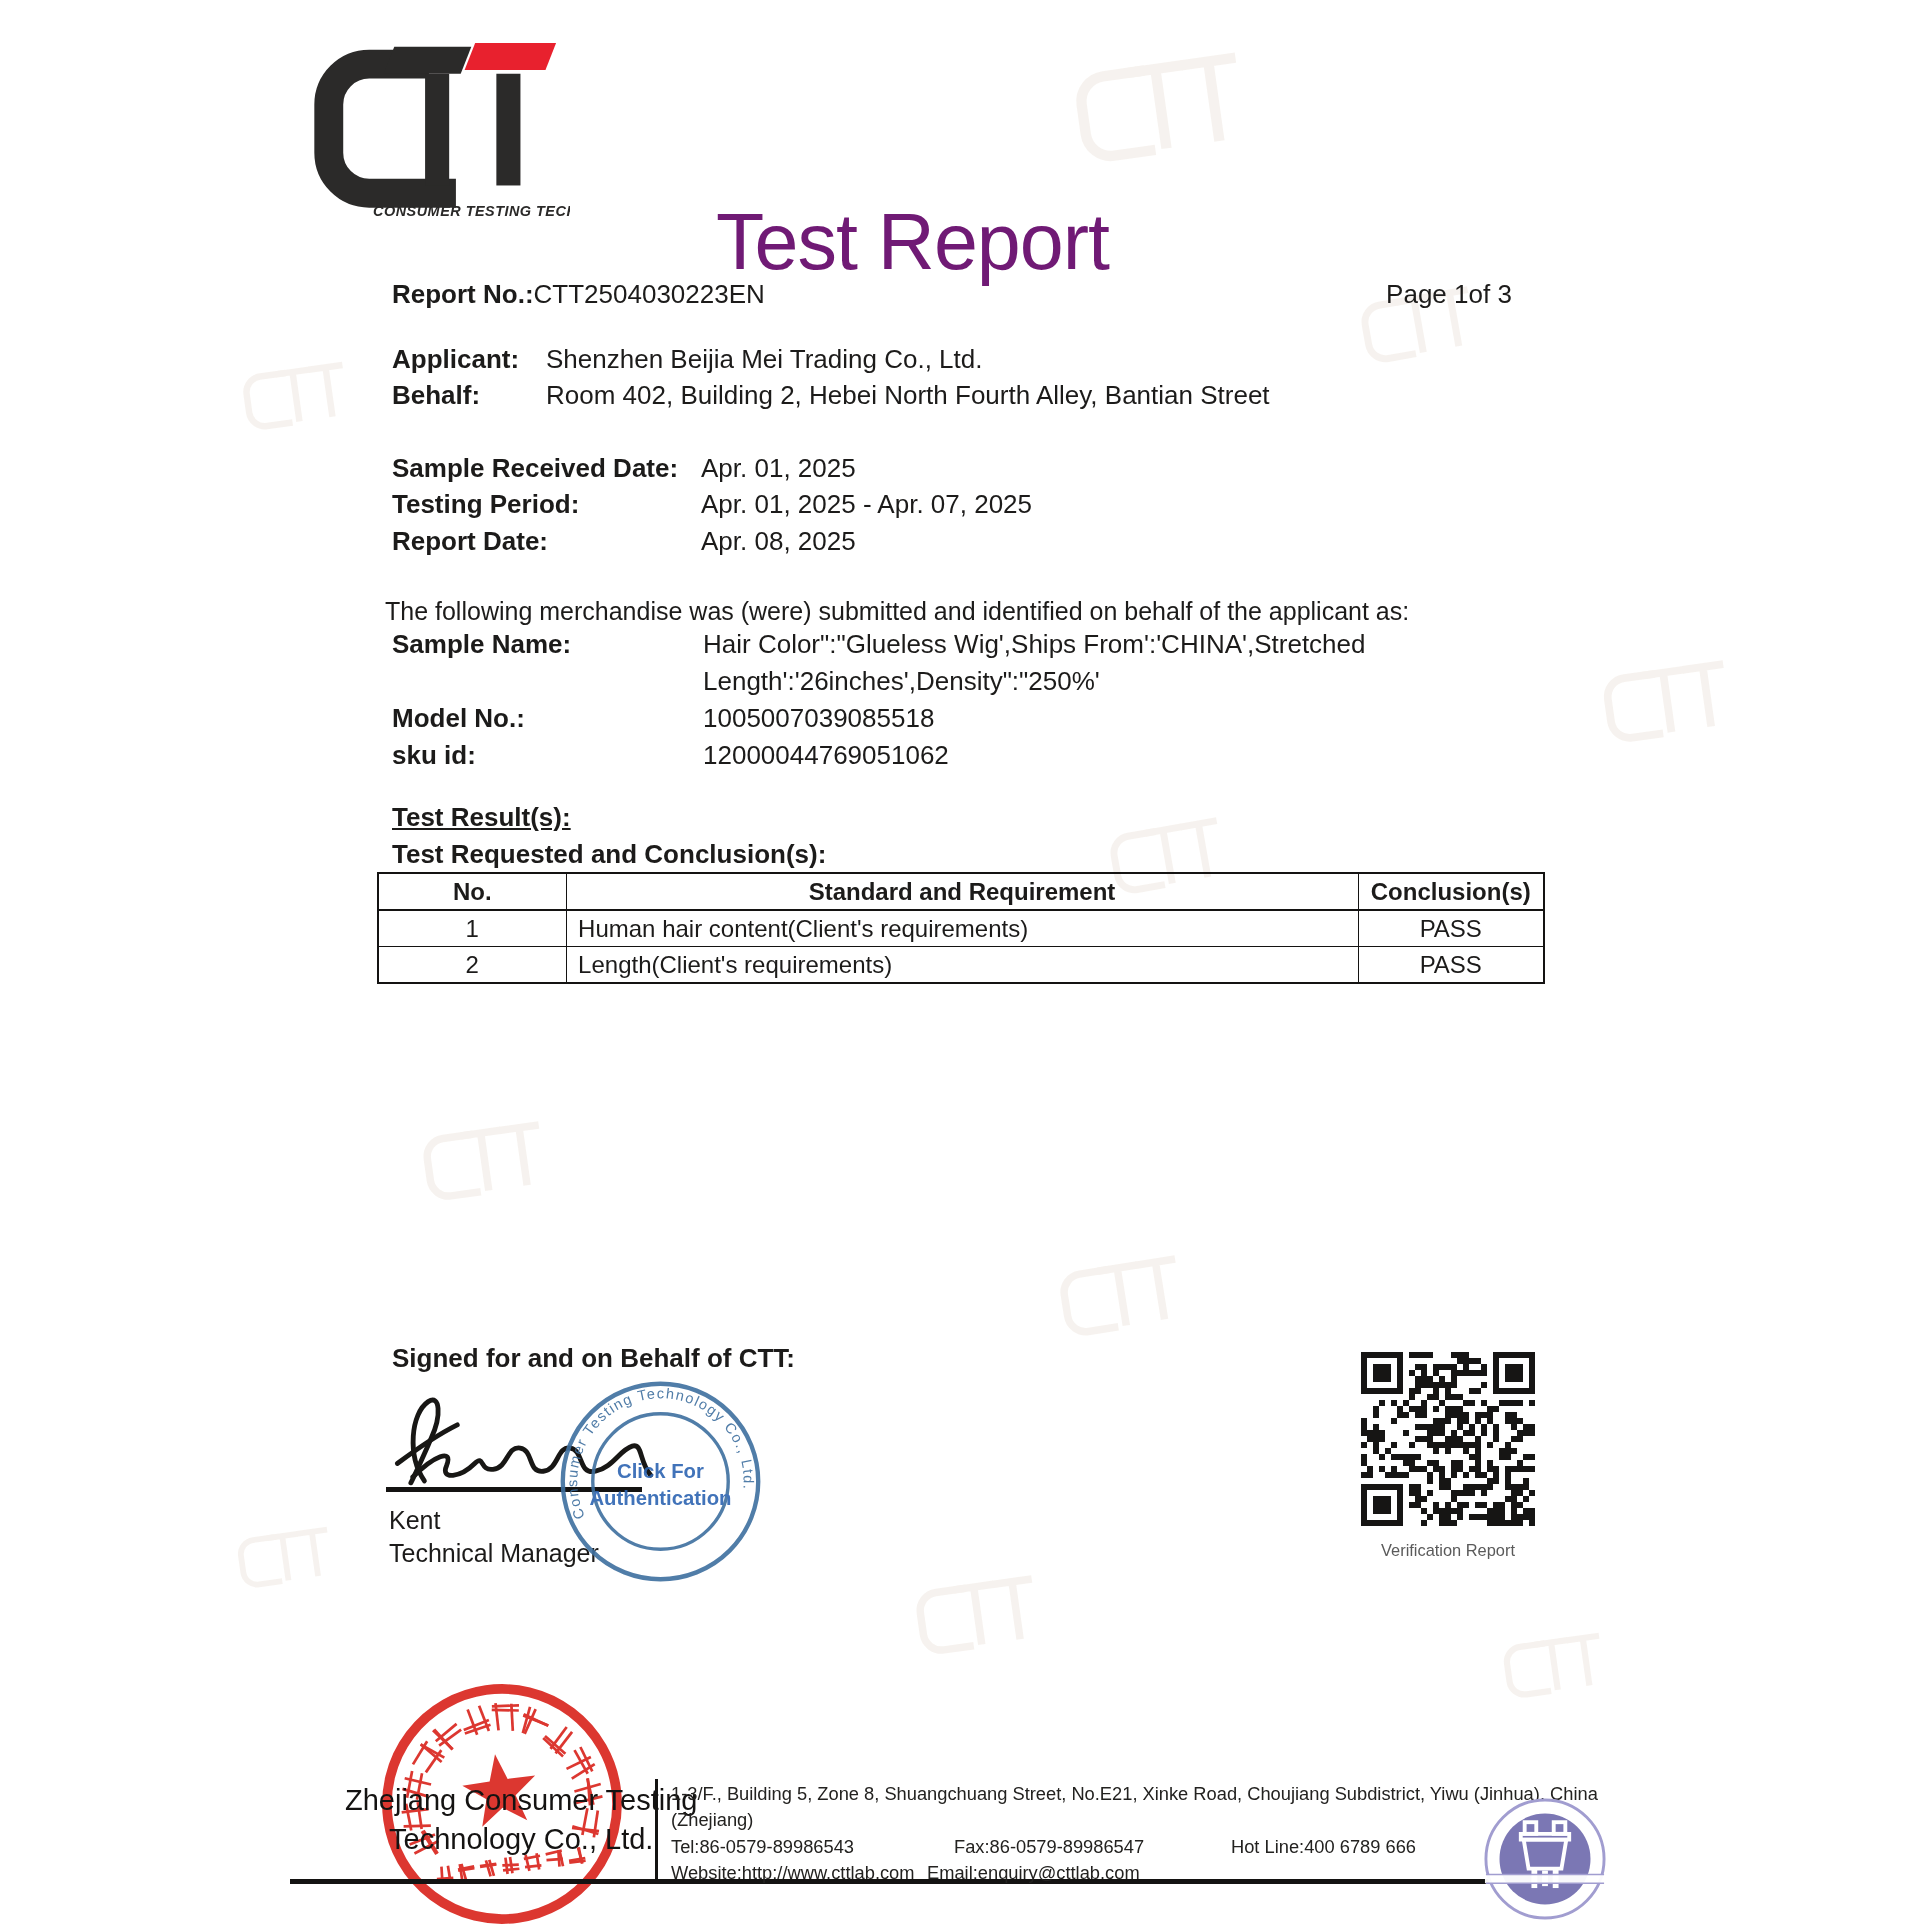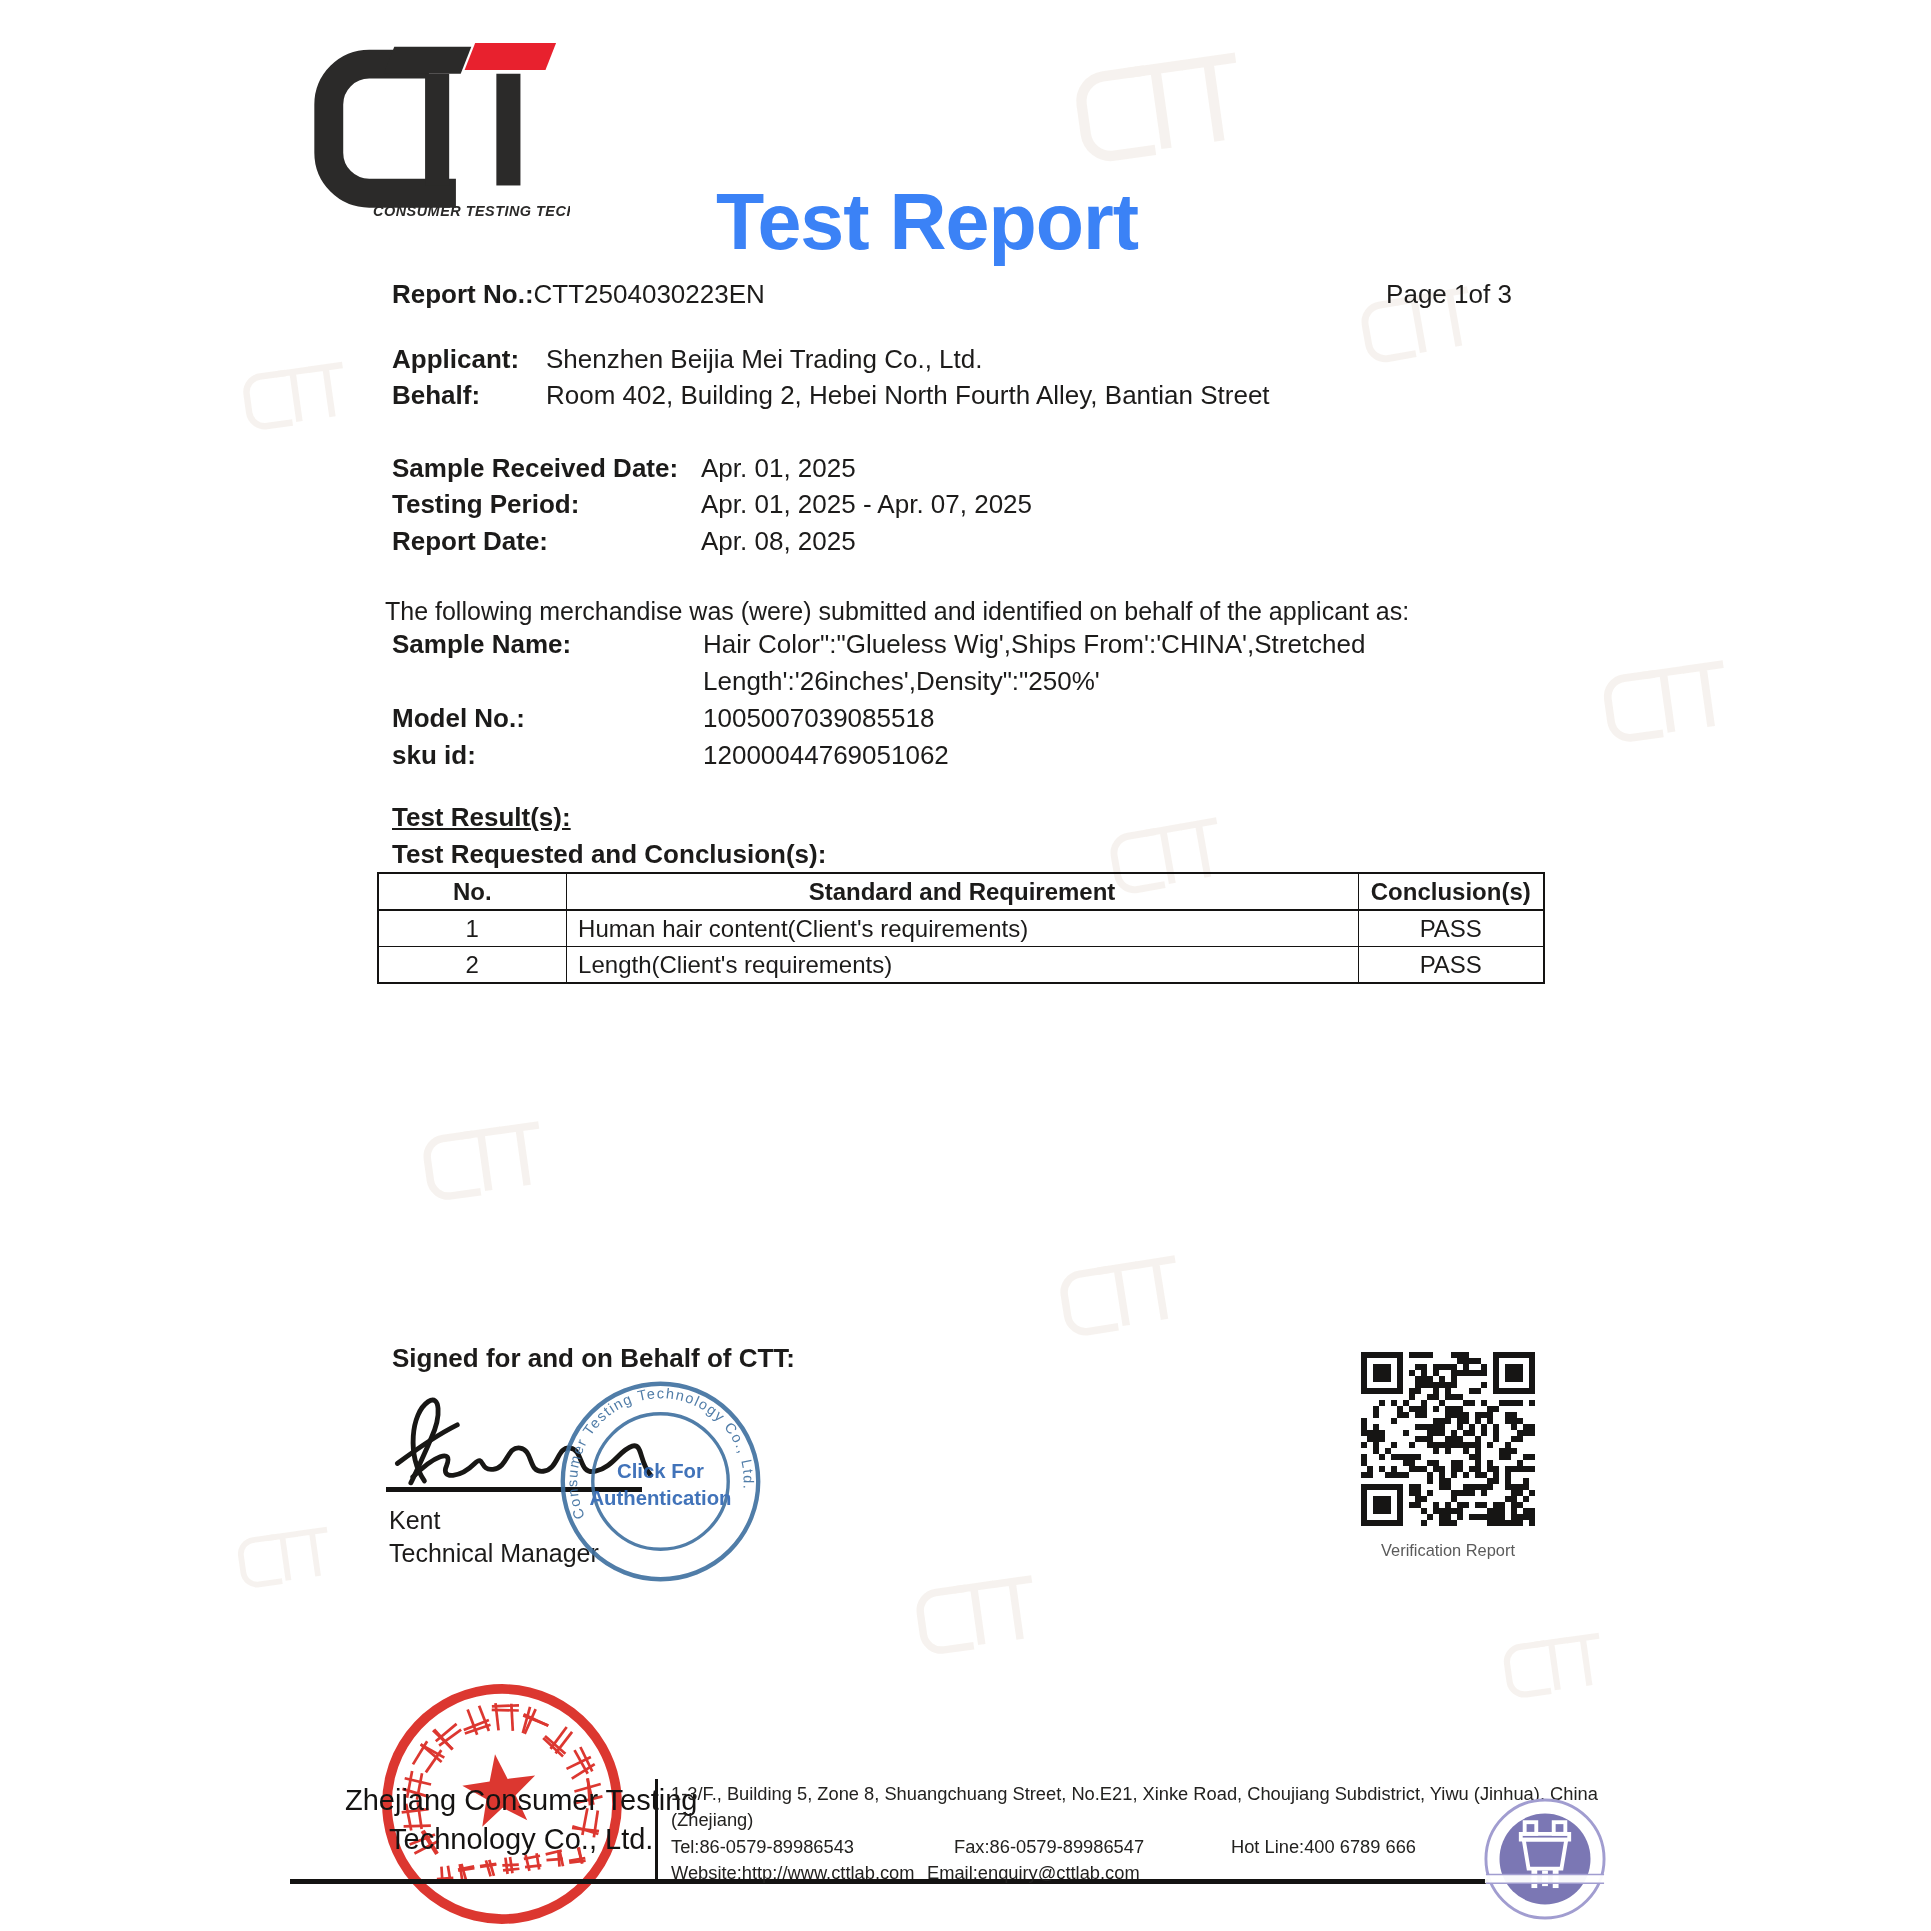--- a/index.html
+++ b/index.html
@@ -2,21 +2,21 @@
 <html><head>
 <meta charset="utf-8">
 <style>
   html,body{margin:0;padding:0;background:#e8e8e8;}
   .page{position:relative;width:1931px;height:1931px;background:#ffffff;
         font-family:"Liberation Sans","DejaVu Sans",sans-serif;color:#1c1b1a;overflow:hidden;}
   .abs{position:absolute;}
   .lbl{font-weight:bold;margin-left:6px;}
   .t27{font-size:26px;line-height:1.15;}
   .t26{font-size:25px;line-height:1.15;}
-  .title{font-size:79px;font-weight:700;letter-spacing:-1px;color:#3b82f6;}
+  .title{font-size:79px;font-weight:400;letter-spacing:-1px;color:#701a75;margin-top:20px;}
   .underline{text-decoration:underline;}
   table.results{border-collapse:collapse;table-layout:fixed;width:1166px;background:transparent;}
   table.results th,table.results td{border:1.9px solid #141312;font-size:24px;padding:0 11.6px;height:35px;
         overflow:hidden;white-space:nowrap;}
   table.results{border:2.9px solid #141312;padding-left:20px;}
   table.results th{font-weight:bold;text-align:center;border-bottom:2.9px solid #141312;}
   td.c{text-align:center;}
   .rule{background:#141312;}
   .wm{position:absolute;opacity:0.55;}
   .caption{font-size:16.4px;color:#5a5a5a;text-align:center;}

